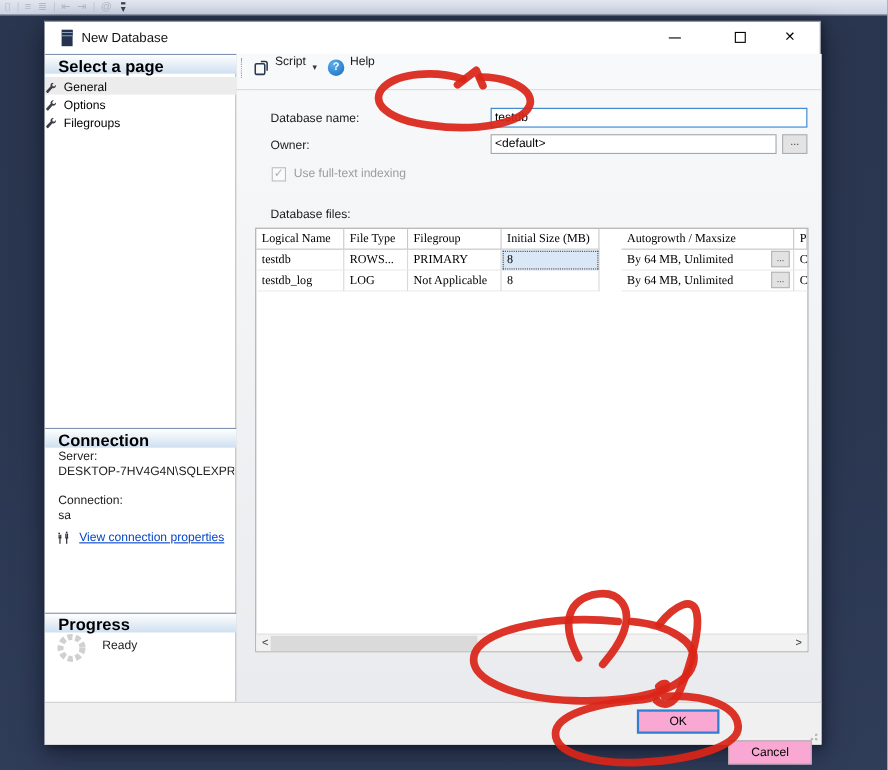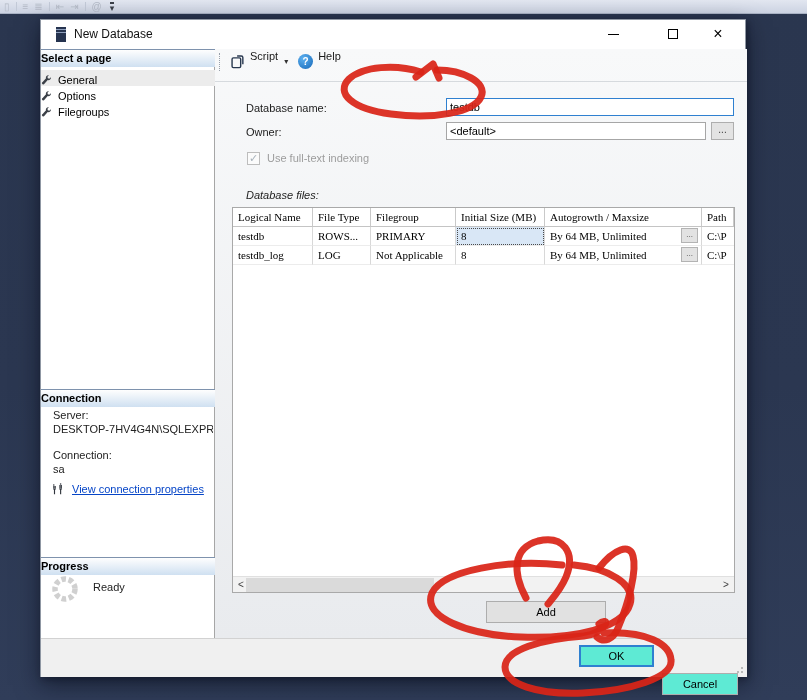--- a/index.html
+++ b/index.html
@@ -28,21 +28,21 @@
   .btn-min { left:557px; } .btn-max { left:617px; } .btn-close { left:662px; }
   .glyph-min { display:block; width:11px; border-bottom:1px solid #000; }
   .glyph-max { display:block; width:10px; height:10px; border:1px solid #000; }
   .glyph-close { font-size:16px; color:#000; line-height:16px; }
 
   
   .sidebar { position:absolute; left:0; top:29px; width:174px; height:589px; background:#fff;
              border-right:1px solid #a6a6a6; }
   .sect-header { position:absolute; left:0; width:174px; height:18px;
                  background:linear-gradient(#fefefe,#cfe0f1); border-top:1px solid #7e92ad;
-                 font-size:11px; font-weight:bold; color:#000; padding:2px 0 0 0; }
+                 font-size:15px; font-weight:bold; color:#000; padding:2px 0 0 12px; }
   .hdr-page { top:0; } .hdr-conn { top:340px; } .hdr-prog { top:508px; }
   .page-item { position:absolute; left:0; width:174px; height:16px; display:flex; align-items:flex-end; gap:6px; font-size:11px; color:#000; }
   .page-item.sel { background:#ececec; }
   .pi-0 { top:21px; } .pi-1 { top:37px; } .pi-2 { top:53px; }
   .conn-label { position:absolute; left:12px; font-size:11px; color:#222; }
   .conn-value { position:absolute; left:12px; font-size:11px; color:#222; white-space:nowrap; overflow:hidden; width:160px; }
   .lbl-server { top:360px; } .val-server { top:374px; }
   .lbl-conn { top:400px; } .val-conn { top:414px; }
   .link-row { position:absolute; left:10px; top:433px; display:flex; align-items:center; gap:7px; }
   .link { font-size:11px; color:#0645c7; text-decoration:underline; }
@@ -70,37 +70,37 @@
   .checkbox { position:absolute; left:32px; top:103px; width:13px; height:13px; background:#fbfbfb;
               border:1px solid #bdbdbd; color:#a7b2bb; font-size:11px; line-height:11px; text-align:center; }
   .cb-label { position:absolute; left:52px; top:103px; font-size:11px; color:#9d9d9d; }
 
   
   .grid { position:absolute; left:17px; top:158px; width:503px; height:386px; background:#fff; border:1px solid #a9a9a9; }
   .grow { display:flex; height:19px; }
   .gcell { font-size:11px; color:#000; padding:3px 0 0 5px; border-right:1px solid #d8d8d8; white-space:nowrap; overflow:hidden; position:relative;font-family:Liberation Serif, serif; }
   .ghead .gcell { border-right:1px solid #c9c9c9; border-bottom:1px solid #c4c4c4; }
   .gbody .gcell { border-bottom:1px solid #ececec; }
-  .c0{width:80px;} .c1{width:58px;} .c2{width:85px;} .c3{width:89px;} .c4{width:157px;} .c5{flex:1; border-right:none;}
+  .c0{width:80px;} .c1{width:58px;} .c2{width:85px;} .c3{width:89px;} .c4{width:157px;margin-left:20px;} .c5{flex:1; border-right:none;}
   .cell-sel { background:#d9e7f6; outline:1px dotted #4a4a4a; outline-offset:-2px; }
   .mini-btn { position:absolute; right:3px; top:1px; width:17px; height:15px; background:#e2e2e2;
               border:1px solid #b3b3b3; font-size:9px; color:#555; text-align:center; line-height:11px; }
   .hscroll { position:absolute; left:0; bottom:0; width:100%; height:16px; background:#f2f2f2; border-top:1px solid #e0e0e0; }
   .harrow { position:absolute; top:0; width:16px; height:16px; font-size:10px; color:#3f3f3f; text-align:center; line-height:15px; }
   .ha-l { left:0; } .ha-r { right:0; }
   .hthumb { position:absolute; left:13px; top:1px; width:188px; height:14px; background:#dadada; }
 
   .pushbtn { position:absolute; width:120px; height:22px; background:#e1e1e1; border:1px solid #adadad;
              font-size:11px; color:#000; text-align:center; line-height:20px; }
   .btn-add { left:271px; top:552px; }
   .btn-remove { left:399px; top:552px; color:#9f9f9f; border-color:#c1c1c1; }
 
   
   .footer { position:absolute; left:0; top:618px; width:706px; height:39px; background:#f0f0f0; border-top:1px solid #d2d2d2; }
-  .fbtn { position:absolute; top:6px; width:76px; height:22px; background:#5eead4; border:1px solid #adadad;
+  .fbtn { position:absolute; top:6px; width:76px; height:22px; background:#f9a8d4; border:1px solid #adadad;
           font-size:11px; color:#000; text-align:center; line-height:20px; }
   .btn-ok { left:538px; width:75px; border:2px solid var(--focus); line-height:18px; }
   .btn-cancel { left:621px;margin-top:28px; }
   .grip { position:absolute; right:3px; bottom:3px; width:10px; height:10px;
           background:
             radial-gradient(circle at 8px 8px,#b9b9b9 1px,transparent 1.4px),
             radial-gradient(circle at 8px 4px,#b9b9b9 1px,transparent 1.4px),
             radial-gradient(circle at 4px 8px,#b9b9b9 1px,transparent 1.4px); }
 
   
@@ -204,21 +204,21 @@
       <span class="flabel" style="left:31px; top:53px;">Database name:</span>
       <div class="input inp-dbname">testdb</div>
 
       <span class="flabel" style="left:31px; top:77px;">Owner:</span>
       <div class="input inp-owner">&lt;default&gt;</div>
       <div class="browse-btn">...</div>
 
       <span class="checkbox">✓</span>
       <span class="cb-label">Use full-text indexing</span>
 
-      <span class="flabel" style="left:31px; top:140px;font-style:italic;">Database files:</span>
+      <span class="flabel" style="left:31px; top:140px;">Database files:</span>
 
       <div class="grid">
         <div class="grow ghead">
           <span class="gcell c0">Logical Name</span>
           <span class="gcell c1">File Type</span>
           <span class="gcell c2">Filegroup</span>
           <span class="gcell c3">Initial Size (MB)</span>
           <span class="gcell c4">Autogrowth / Maxsize</span>
           <span class="gcell c5">Path</span>
         </div>
@@ -238,21 +238,20 @@
           <span class="gcell c4"><span>By 64 MB, Unlimited</span><span class="mini-btn">...</span></span>
           <span class="gcell c5">C:\P</span>
         </div>
         <div class="hscroll">
           <span class="harrow ha-l">&lt;</span>
           <span class="hthumb"></span>
           <span class="harrow ha-r">&gt;</span>
         </div>
       </div>
 
-      <div class="pushbtn btn-add">Add</div>
     </div>
 
     <div class="footer">
       <div class="fbtn btn-ok">OK</div>
       <div class="fbtn btn-cancel">Cancel</div>
       <div class="grip"></div>
     </div>
   </div>
 
   <svg class="annot-svg" width="807" height="700" viewBox="0 0 807 700">

